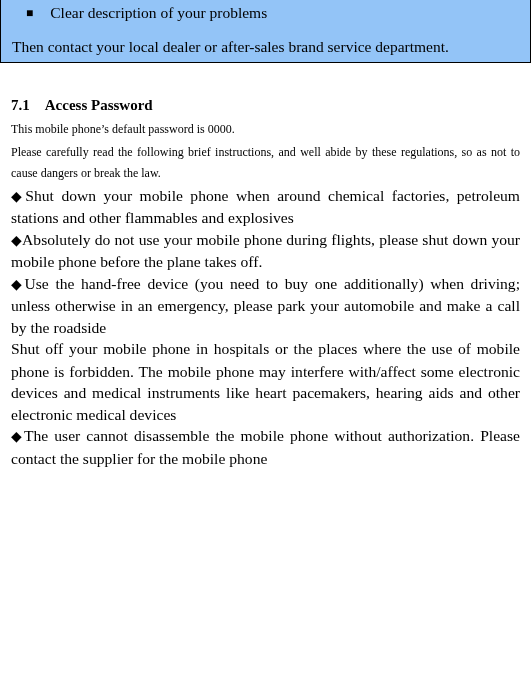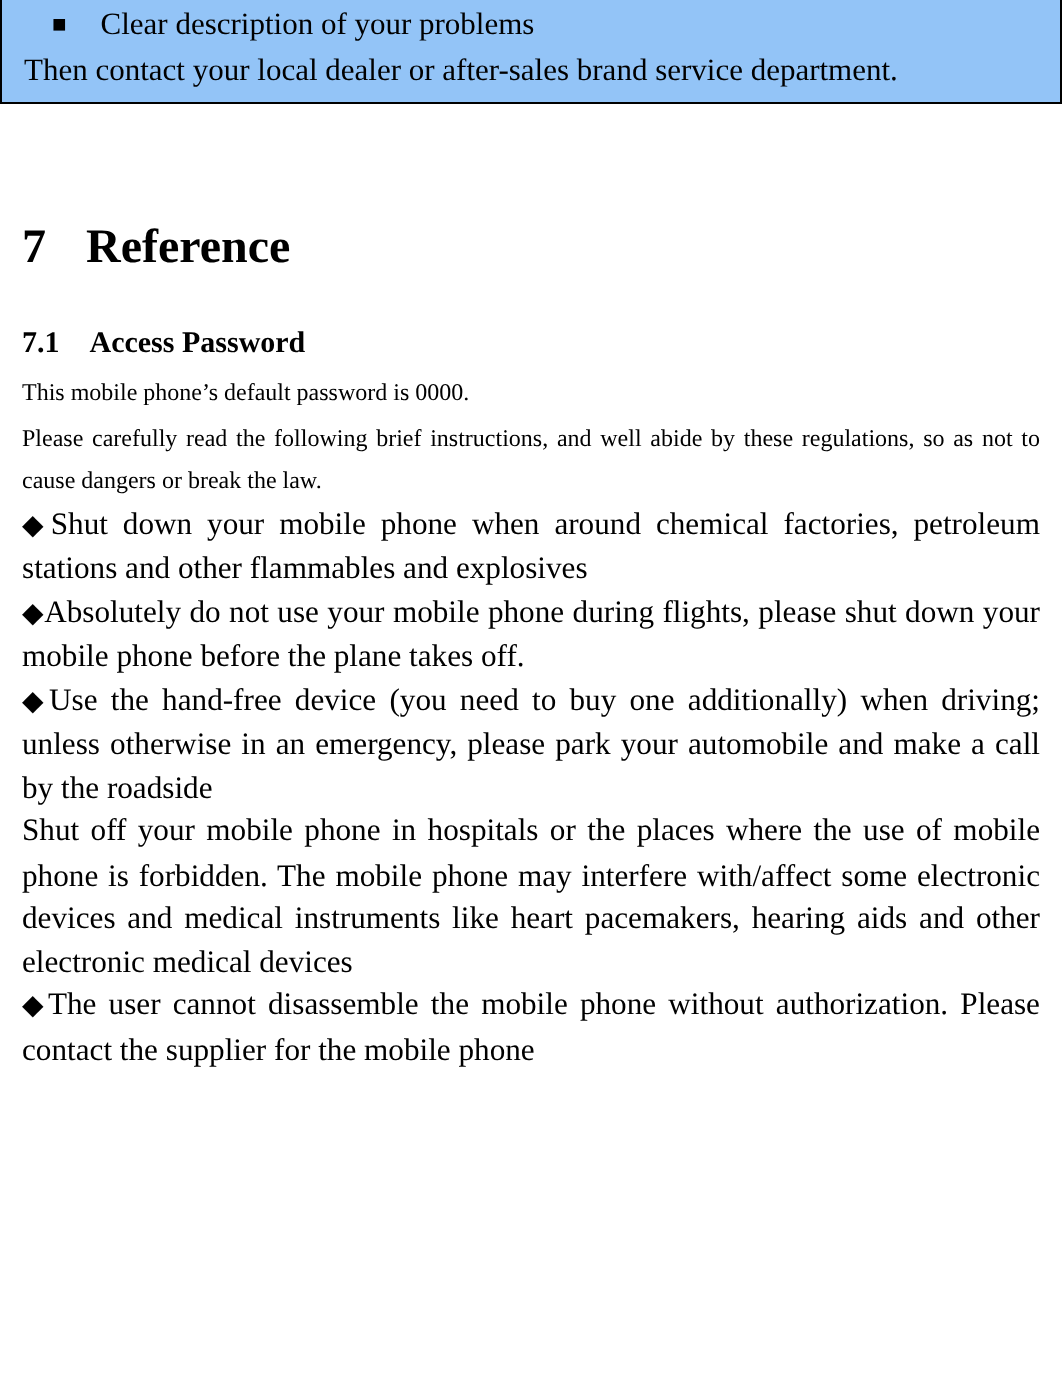--- a/index.html
+++ b/index.html
@@ -42,21 +42,21 @@
     font-size: 12px;
     vertical-align: 1px;
     margin-left: 14px;
     margin-right: 17px;
   }
   .callout-body {
     font-size: 15.5px;
     line-height: 22px;
     text-align: justify;
     text-justify: inter-word;
-    margin-top: 2px;
+    margin-top: 12px;
   }
 
   
   .content {
     position: absolute;
     left: 11px;
     top: 72px;
     width: 509px;
   }
 
@@ -102,21 +102,20 @@
 
 <div class="page">
 
   <div class="callout">
     <div class="callout-bullet-line"><span class="sq">■</span><span>Clear description of your problems</span></div>
     <div class="callout-body">Then contact your local dealer or after-sales brand service department.</div>
   </div>
 
   <div class="content">
 
-    <h1 class="chapter"><span class="num">7</span><span>Reference</span></h1>
 
     <h2 class="section"><span class="num">7.1</span><span>Access Password</span></h2>
     <p class="body nojust">This mobile phone’s default password is 0000.</p>
 
     <p class="body">Please carefully read the following brief instructions, and well abide by these regulations, so as not to cause dangers or break the law.</p>
 
     <p class="diamond"><span class="dia">◆</span><span>Shut down your mobile phone when around chemical factories, petroleum stations and other flammables and explosives</span></p>
 
 
     <p class="diamond"><span class="dia">◆</span><span>Absolutely do not use your mobile phone during flights, please shut down your mobile phone before the plane takes off.</span></p>

